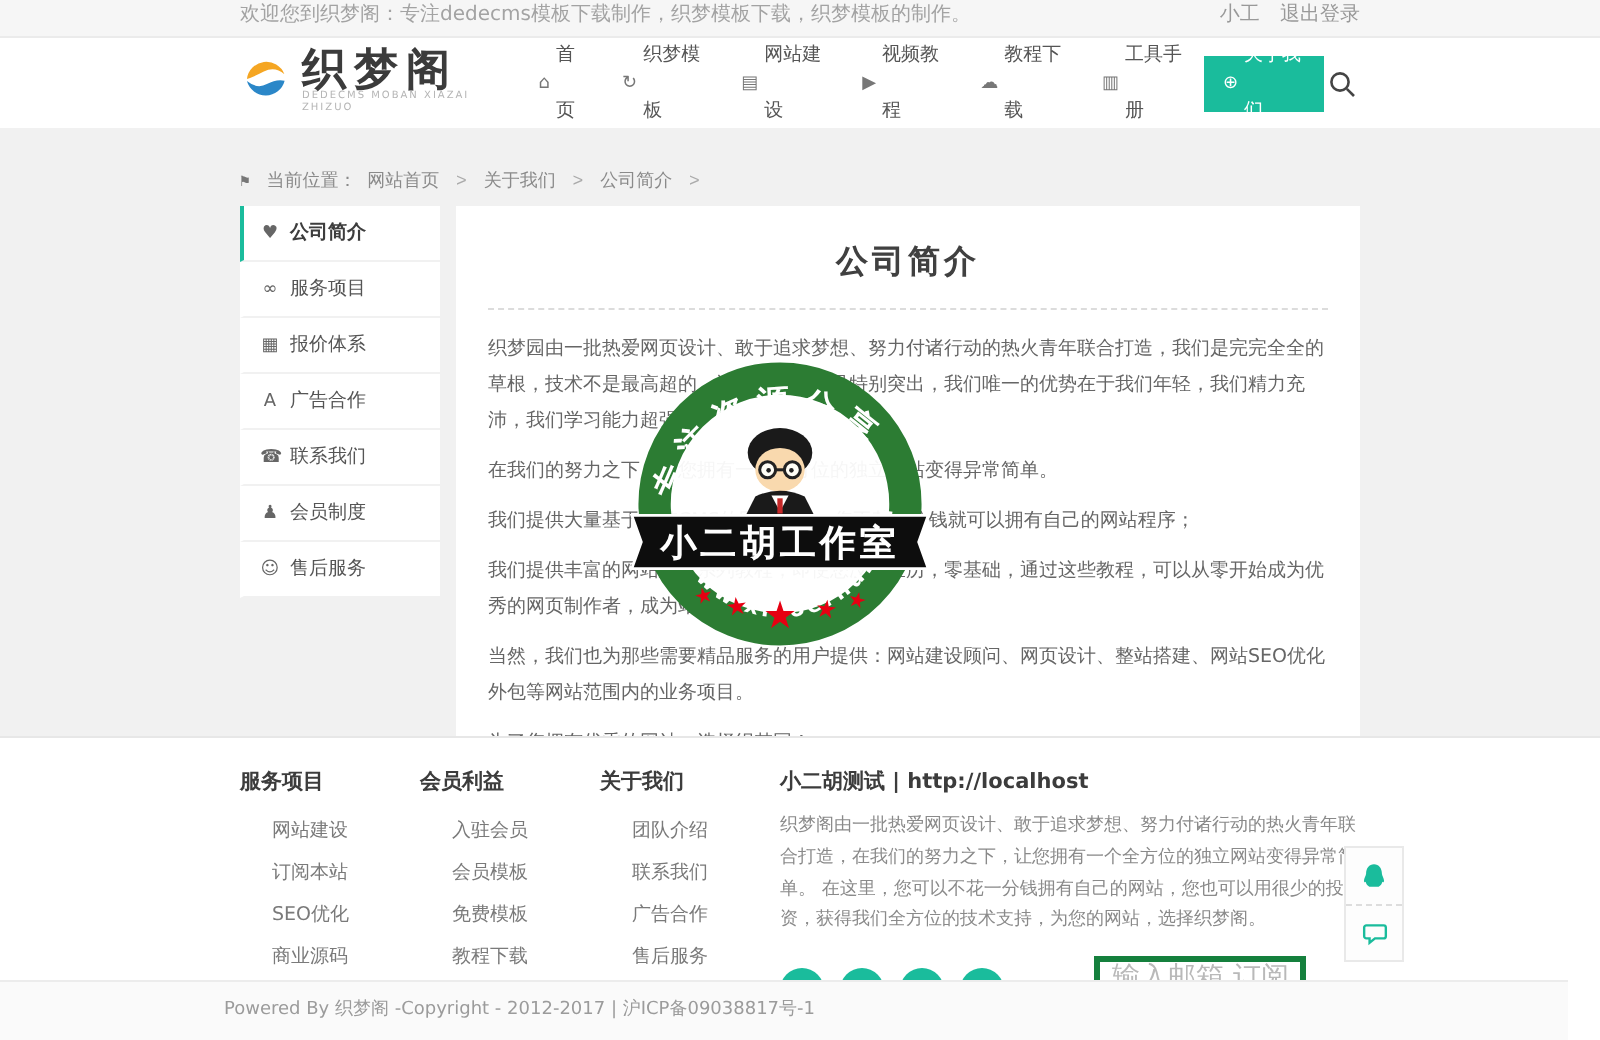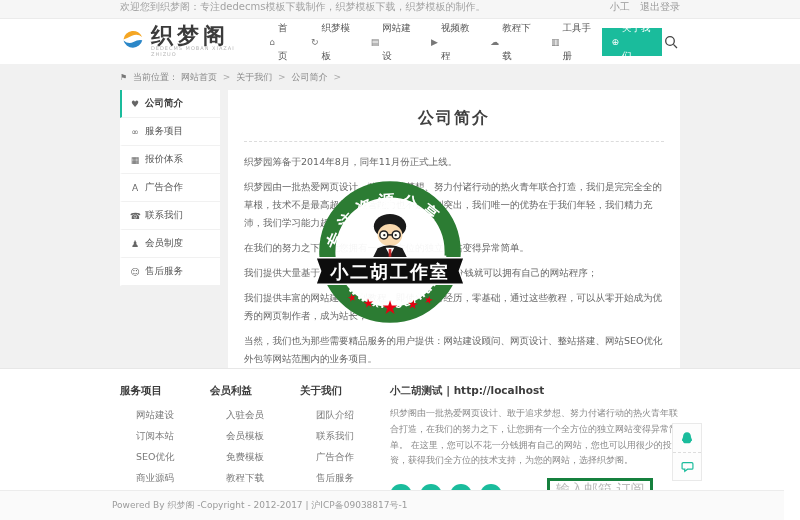--- a/index.html
+++ b/index.html
@@ -26,21 +26,21 @@
   .nav-item { height:28px; line-height:28px; padding:0 9px; font-size:9.5px;
     color:#555; display:flex; align-items:center; }
   .nav-item .nav-ico { font-size:9px; margin-right:3px; color:#777; }
   .nav-item.active { background:var(--accent); color:#fff; }
   .nav-item.active .nav-ico { color:#fff; }
   .search-btn { margin-left:auto; width:20px; height:20px; display:flex;
     align-items:center; justify-content:center; cursor:pointer; }
 
   
   .main-bg { position:absolute; top:64px; left:0; right:0; height:304px; background:#f1f1f1; }
-  .breadcrumb { padding-top:7px; font-size:9px; color:#8a8a8a; }
+  .breadcrumb { padding-top:20px; font-size:9px; color:#8a8a8a;font-family:Liberation Mono, monospace; }
   .breadcrumb .flag { font-size:8px; margin-right:3px; color:#777; }
   .breadcrumb a { color:#8a8a8a; }
   .breadcrumb .sep { margin:0 3px; color:#aaa; }
   .cards { display:flex; gap:8px; margin-top:6px; }
 
   .side { width:100px; background:#fff; align-self:flex-start; }
   .side-item { display:flex; align-items:center; padding:7px 8px; font-size:9.5px;
     color:#555; border-bottom:1px solid #f1f1f1; border-left:2px solid transparent; }
   .side-item .s-ico { font-size:9px; margin-right:5px; color:#666; width:10px; text-align:center; }
   .side-item.active { border-left-color:var(--accent); font-weight:bold; color:#3d3d3d; }
@@ -201,21 +201,20 @@
           </a>
         <a class="side-item">
             <span class="s-ico">☺</span>
             <span>售后服务</span>
           </a>
       </aside>
 
       <section class="article">
         <h1>公司简介</h1>
         <div class="dash"></div>
-        <p>织梦园筹备于2014年8月，同年11月份正式上线。</p>
         <p>织梦园由一批热爱网页设计、敢于追求梦想、努力付诸行动的热火青年联合打造，我们是完完全全的草根，技术不是最高超的，运营能力也不是特别突出，我们唯一的优势在于我们年轻，我们精力充沛，我们学习能力超强。</p>
         <p>在我们的努力之下，让您拥有一个全方位的独立网站变得异常简单。</p>
         <p>我们提供大量基于织梦CMS的网站模板，您不花一分钱就可以拥有自己的网站程序；</p>
         <p>我们提供丰富的网站建设系列教程，即使您没有经历，零基础，通过这些教程，可以从零开始成为优秀的网页制作者，成为站长；</p>
         <p>当然，我们也为那些需要精品服务的用户提供：网站建设顾问、网页设计、整站搭建、网站SEO优化外包等网站范围内的业务项目。</p>
         <p>为了您拥有优秀的网站，选择织梦园！</p>
       </section>
     </div>
   </div>
 </div>

